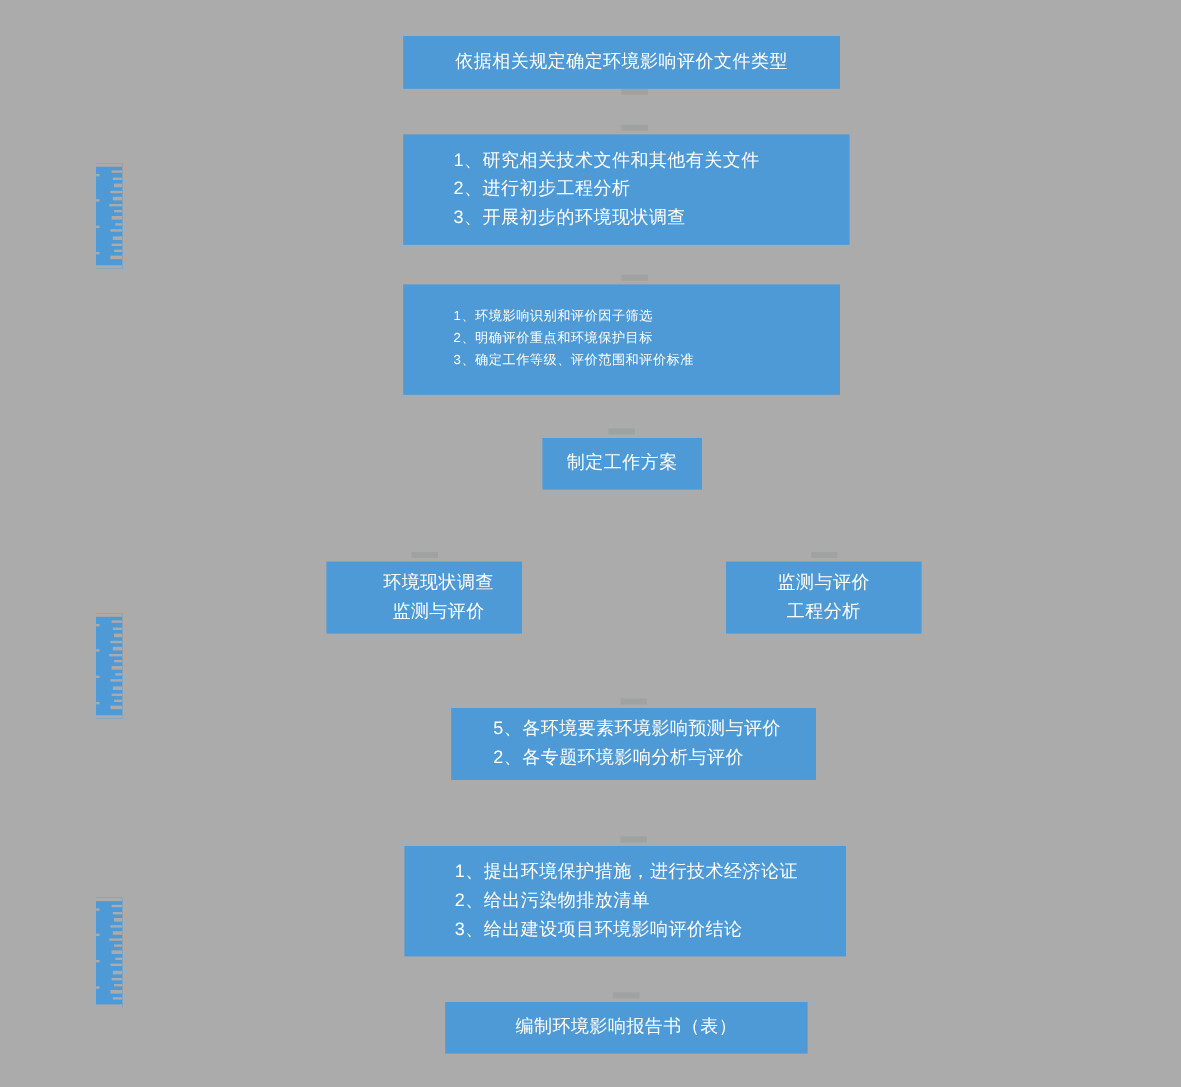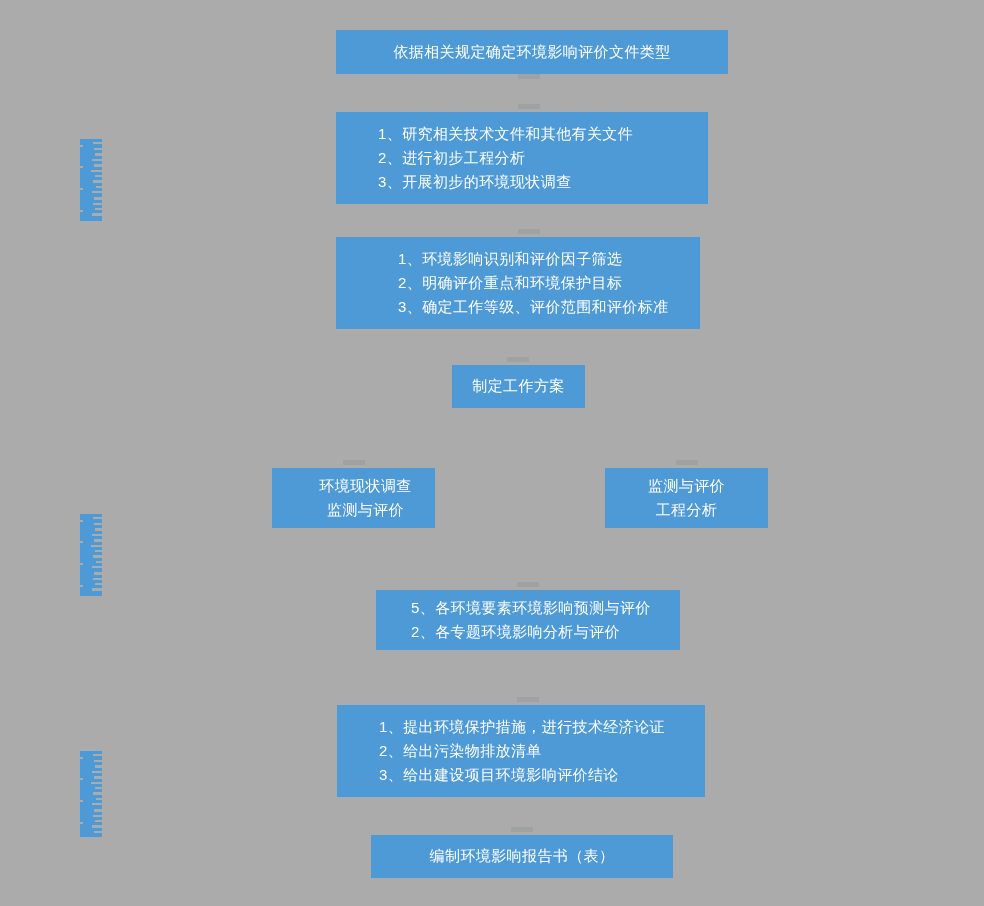--- a/index.html
+++ b/index.html
@@ -167,29 +167,29 @@
     </div>
     <div class="connector wide" style="left: 518px; top: 74px; width: 22px; height: 5px;"></div>
     <div class="connector wide" style="left: 518px; top: 104px; width: 22px; height: 5px;"></div>
     <div class="connector wide" style="left: 518px; top: 229px; width: 22px; height: 5px;"></div>
     <div class="connector wide" style="left: 507px; top: 357px; width: 22px; height: 5px;"></div>
     <div class="connector wide" style="left: 343px; top: 460px; width: 22px; height: 5px;"></div>
     <div class="connector wide" style="left: 676px; top: 460px; width: 22px; height: 5px;"></div>
     <div class="connector wide" style="left: 517px; top: 582px; width: 22px; height: 5px;"></div>
     <div class="connector wide" style="left: 517px; top: 697px; width: 22px; height: 5px;"></div>
     <div class="connector wide" style="left: 511px; top: 827px; width: 22px; height: 5px;"></div>
-    <div class="node center" style="left: 336px; top: 30px; width: 392px; height: 44px; font-size: 15px; justify-content: center;">
+    <div class="node center" style="left: 336px; top: 30px; width: 364px; height: 44px; font-size: 15px; justify-content: center;">
       <span class="line">依据相关规定确定环境影响评价文件类型</span>
     </div>
     <div class="node listed" style="left: 336px; top: 112px; width: 372px; height: 92px; font-size: 15px; padding-left: 42px;">
       <span class="line">1、研究相关技术文件和其他有关文件</span>
       <span class="line">2、进行初步工程分析</span>
       <span class="line">3、开展初步的环境现状调查</span>
     </div>
-    <div class="node listed" style="left: 336px; top: 237px; width: 364px; height: 92px; font-size: 15px; padding-left: 62px;">
+    <div class="node listed" style="left: 336px; top: 237px; width: 364px; height: 92px; font-size: 11px; padding-left: 42px;">
       <span class="line">1、环境影响识别和评价因子筛选</span>
       <span class="line">2、明确评价重点和环境保护目标</span>
       <span class="line">3、确定工作等级、评价范围和评价标准</span>
     </div>
     <div class="node center" style="left: 452px; top: 365px; width: 133px; height: 43px; font-size: 15px;">
       <span class="line">制定工作方案</span>
     </div>
     <div class="node center" style="left: 272px; top: 468px; width: 163px; height: 60px; font-size: 15px; padding-left: 24px;">
       <span class="line">环境现状调查</span>
       <span class="line">监测与评价</span>

